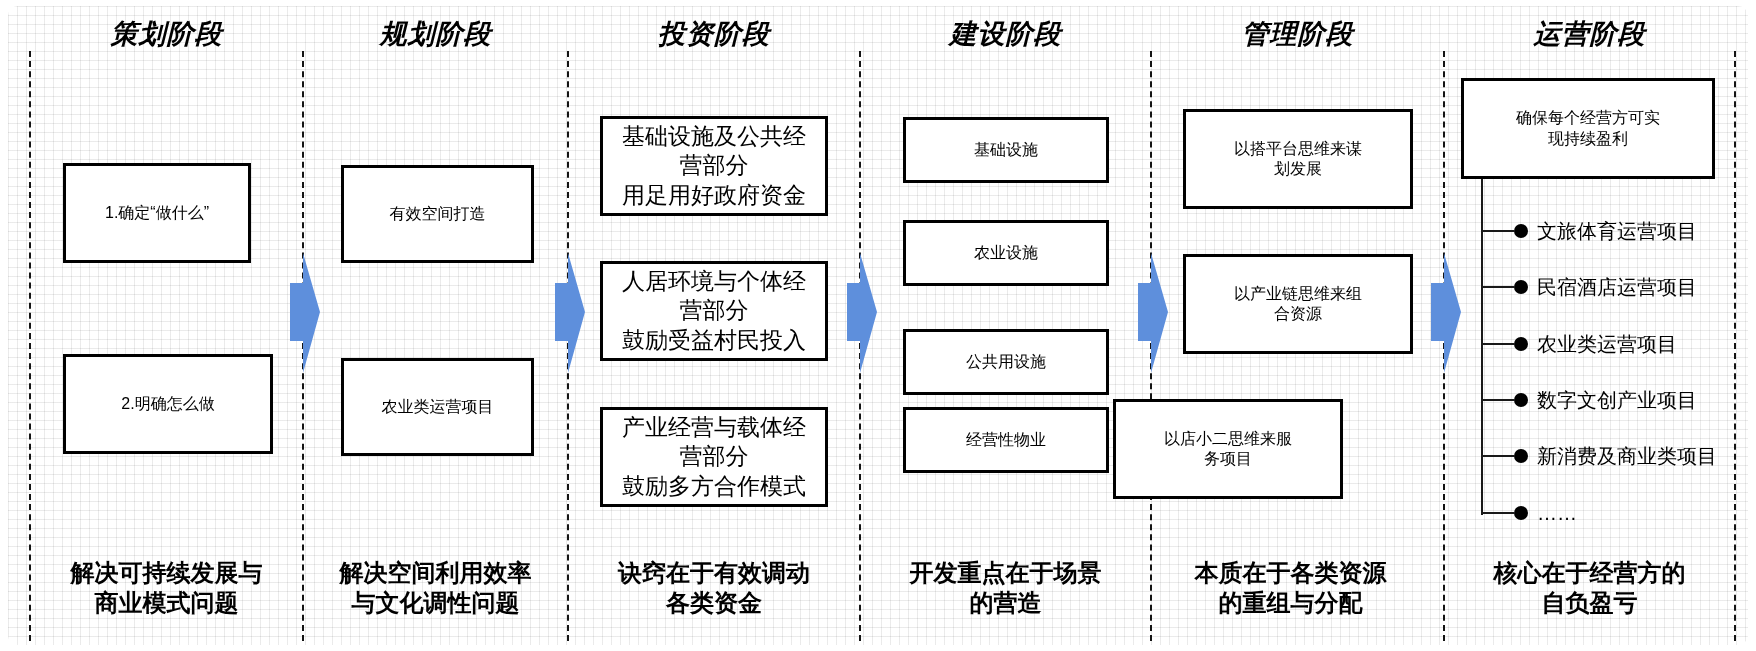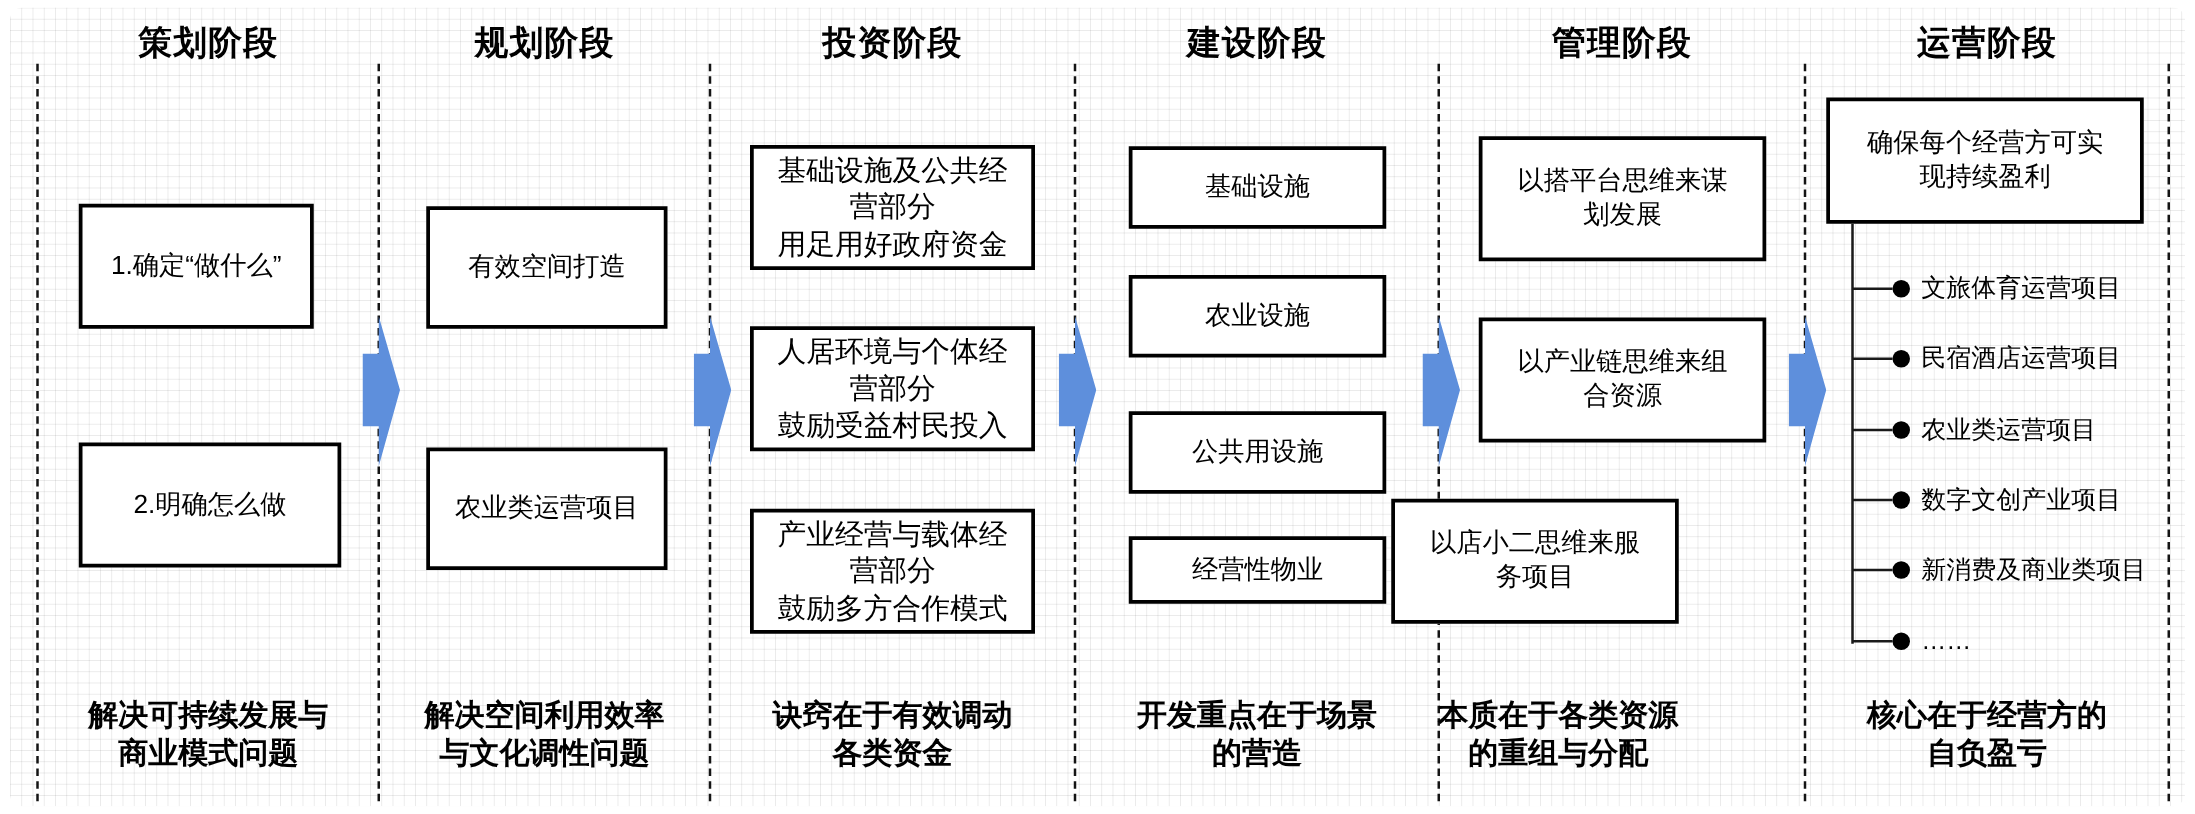--- a/index.html
+++ b/index.html
@@ -10,26 +10,26 @@
   #canvas{
     position:absolute;left:8px;top:6px;right:8px;bottom:6px;border-radius:10px;
     background-image:
       linear-gradient(to right, rgba(110,110,110,0.14) 1px, transparent 1px),
       linear-gradient(to bottom, rgba(110,110,110,0.14) 1px, transparent 1px);
     background-size:9px 9px;
   }
   .vline{position:absolute;width:0;border-left:2px dashed #141414;top:45px;height:590px;}
   .title{
     position:absolute;top:12px;height:32px;line-height:32px;text-align:center;
-    font-size:27px;font-weight:bold;letter-spacing:1px;white-space:nowrap;
+    font-size:27px;font-weight:bold;letter-spacing:1px;white-space:nowrap;font-style:italic;
   }
   .pbox{
     position:absolute;box-sizing:border-box;background:#ffffff;border:3px solid #000;
     display:flex;align-items:center;justify-content:center;text-align:center;
-    font-size:21px;line-height:1.28;white-space:pre-line;
+    font-size:16px;line-height:1.28;white-space:pre-line;
   }
   .pbox.small{font-size:23px;}
   .summary{
     position:absolute;top:552px;text-align:center;font-size:24px;font-weight:bold;
     line-height:30px;white-space:pre-line;
   }
   .arrow{position:absolute;top:247px;width:30px;height:120px;}
   .trunk{position:absolute;background:#1a1a1a;}
   .connector{position:absolute;height:2px;background:#1a1a1a;}
   .bullet{position:absolute;width:14px;height:14px;border-radius:50%;background:#000;}
@@ -70,21 +70,21 @@
     <div class="pbox small" style="left:592px;top:255px;width:228px;height:100px">人居环境与个体经
 营部分
 鼓励受益村民投入</div>
     <div class="pbox small" style="left:592px;top:401px;width:228px;height:100px">产业经营与载体经
 营部分
 鼓励多方合作模式</div>
 
     <div class="pbox" style="left:895px;top:111px;width:206px;height:66px">基础设施</div>
     <div class="pbox" style="left:895px;top:214px;width:206px;height:66px">农业设施</div>
     <div class="pbox" style="left:895px;top:323px;width:206px;height:66px">公共用设施</div>
-    <div class="pbox" style="left:895px;top:423px;width:206px;height:54px">经营性物业</div>
+    <div class="pbox" style="left:895px;top:401px;width:206px;height:66px">经营性物业</div>
 
     <div class="pbox" style="left:1175px;top:103px;width:230px;height:100px">以搭平台思维来谋
 划发展</div>
     <div class="pbox" style="left:1175px;top:248px;width:230px;height:100px">以产业链思维来组
 合资源</div>
     <div class="pbox" style="left:1105px;top:393px;width:230px;height:100px">以店小二思维来服
 务项目</div>
 
     <div class="pbox" style="left:1453px;top:72px;width:254px;height:101px">确保每个经营方可实
 现持续盈利</div>
@@ -132,19 +132,19 @@
       </svg>
 
     <div class="summary" style="left:22px;width:273px">解决可持续发展与
 商业模式问题</div>
     <div class="summary" style="left:295px;width:265px">解决空间利用效率
 与文化调性问题</div>
     <div class="summary" style="left:560px;width:292px">诀窍在于有效调动
 各类资金</div>
     <div class="summary" style="left:852px;width:291px">开发重点在于场景
 的营造</div>
-    <div class="summary" style="left:1092px;width:293px">本质在于各类资源
+    <div class="summary" style="left:1136px;width:293px">本质在于各类资源
 的重组与分配</div>
     <div class="summary" style="left:1436px;width:291px">核心在于经营方的
 自负盈亏</div>
 
   </div>
 </div>
 
 </body></html>

